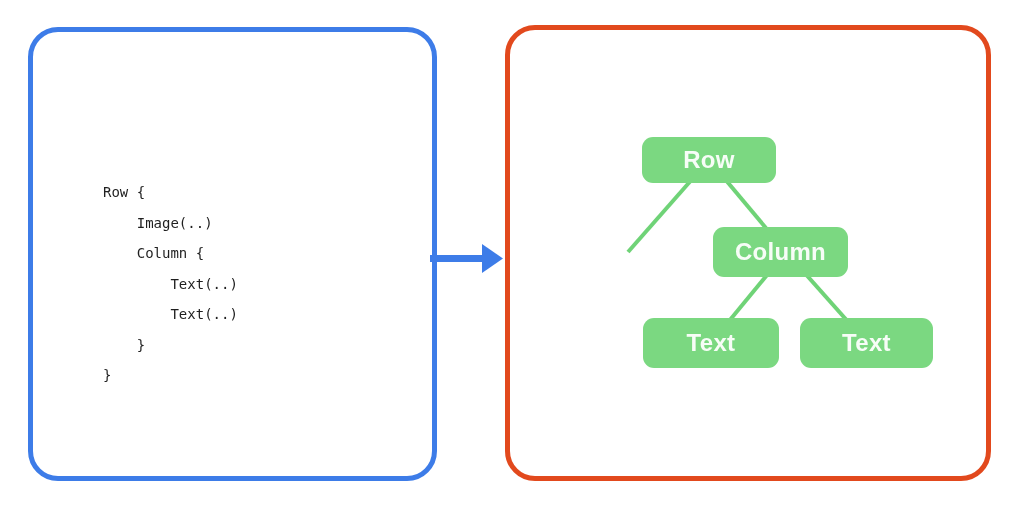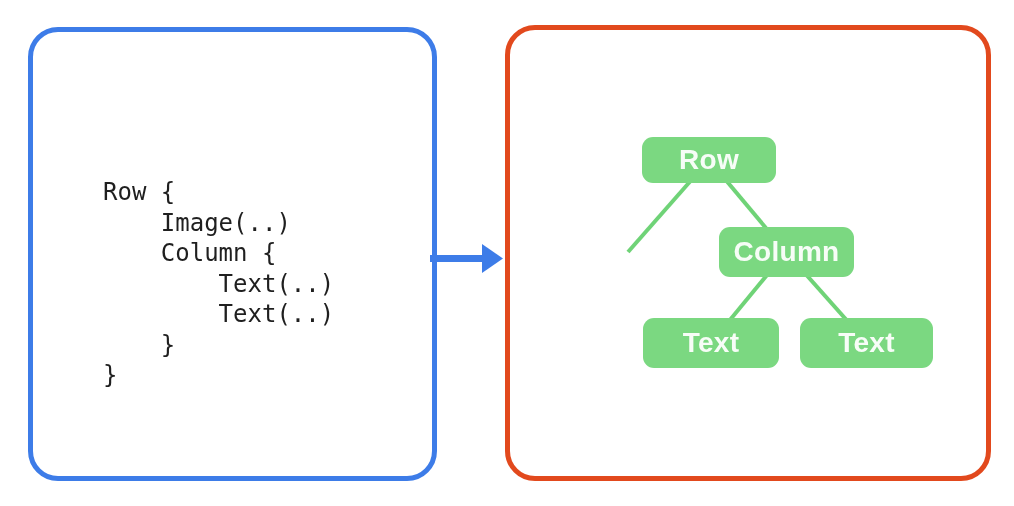--- a/index.html
+++ b/index.html
@@ -20,21 +20,21 @@
     left: 28px; top: 27px;
     width: 409px; height: 454px;
     border: 5px solid #3D7CE8;
     border-radius: 30px;
     background: #ffffff;
   }
   .code-block {
     position: absolute;
     left: 70px; top: 145px;
     font-family: "DejaVu Sans Mono", "Liberation Mono", monospace;
-    font-size: 24px;
+    font-size: 14px;
     line-height: 30.5px;
     color: #1f1f1f;
     white-space: pre;
   }
 
   
   .flow-arrow {
     position: absolute;
     left: 430px; top: 240px;
     width: 80px; height: 40px;
@@ -52,30 +52,30 @@
   .tree-connectors {
     position: absolute;
     left: 0; top: 0;
     width: 476px; height: 446px;
   }
   .tree-node {
     position: absolute;
     background: #7BD881;
     border-radius: 11px;
     color: #F7FDF7;
-    font-size: 28px;
+    font-size: 24px;
     font-weight: bold;
     letter-spacing: 0.3px;
     display: flex;
     align-items: center;
     justify-content: center;
   }
   .node-row    { left: 132px; top: 107px; width: 134px; height: 46px; }
   .node-image  { left:  52px; top: 197px; width: 133px; height: 50px; }
-  .node-column { left: 209px; top: 197px; width: 135px; height: 50px; }
+  .node-column { left: 203px; top: 197px; width: 135px; height: 50px; }
   .node-text1  { left: 133px; top: 288px; width: 136px; height: 50px; }
   .node-text2  { left: 290px; top: 288px; width: 133px; height: 50px; }
 </style>
 </head>
 <body>
 
 <div class="stage">
 
   <div class="code-panel">
     <pre class="code-block">Row {

